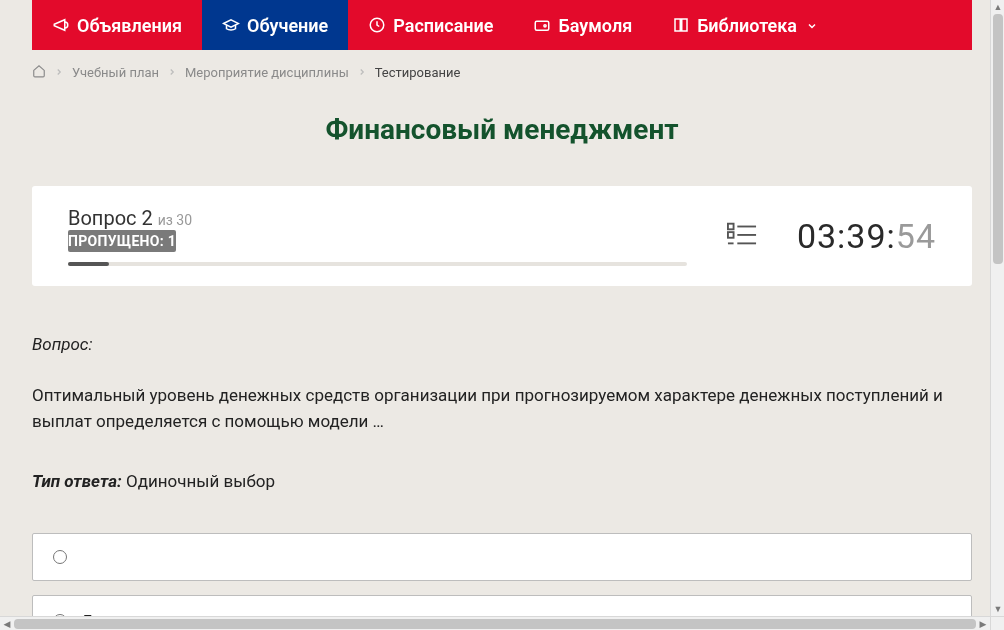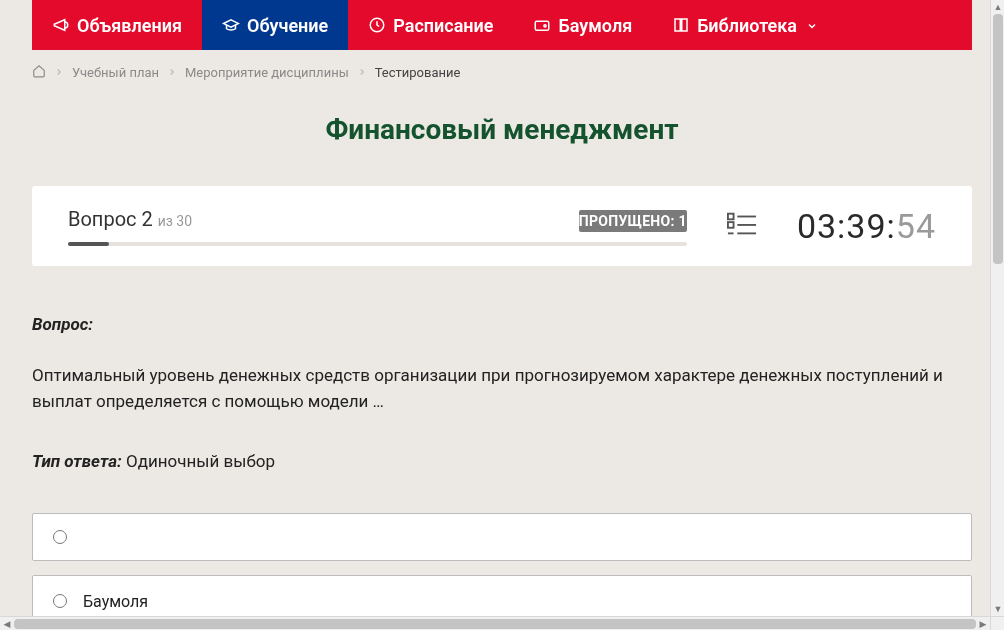--- a/index.html
+++ b/index.html
@@ -69,20 +69,21 @@
       display: flex;
       align-items: center;
       gap: 30px;
     }
     .progress-block { flex: 1; }
     .progress-head {
       display: flex;
       align-items: baseline;
       justify-content: space-between;
       margin-bottom: 10px;
+      flex-direction: column;
     }
     .question-num {
       font-size: 20px;
       font-weight: 400;
       color: #333;
     }
     .question-num .total { font-size: 14px; color: #999; font-weight: 400; }
     .skipped-badge {
       background: #7a7a7a;
       color: #fff;
@@ -115,21 +116,21 @@
       font-weight: 400;
       color: #2a2a2a;
       letter-spacing: 1px;
     }
     .timer .seconds { color: #9a9a9a; }
     .content {
       padding: 48px 0 0 0;
     }
     .q-label {
       font-style: italic;
-      font-weight: 700;
+      font-weight: 400;
       font-size: 17px;
       color: #222;
       margin-bottom: 6px;
     }
     .q-text {
       font-size: 17px;
       line-height: 1.55;
       color: #222;
       margin-bottom: 36px;
       margin-top: 28px;

